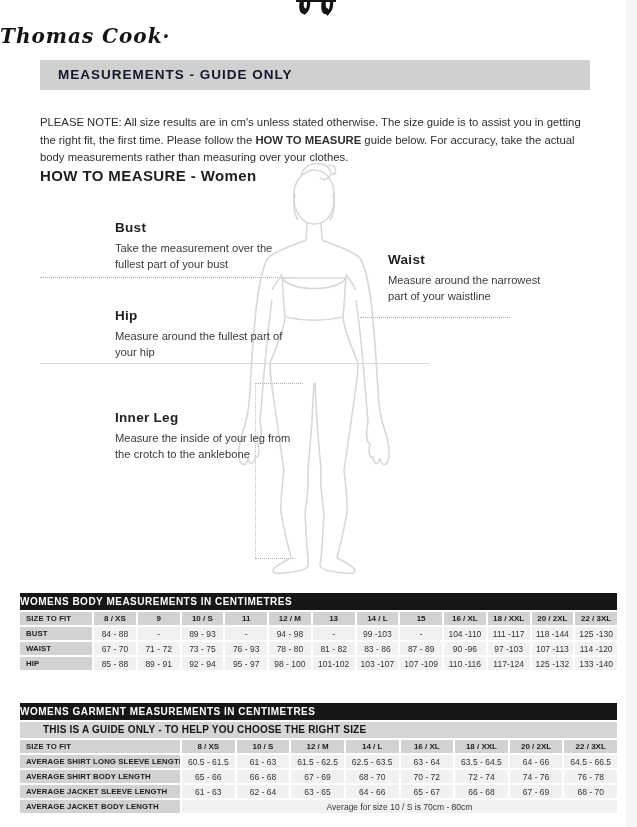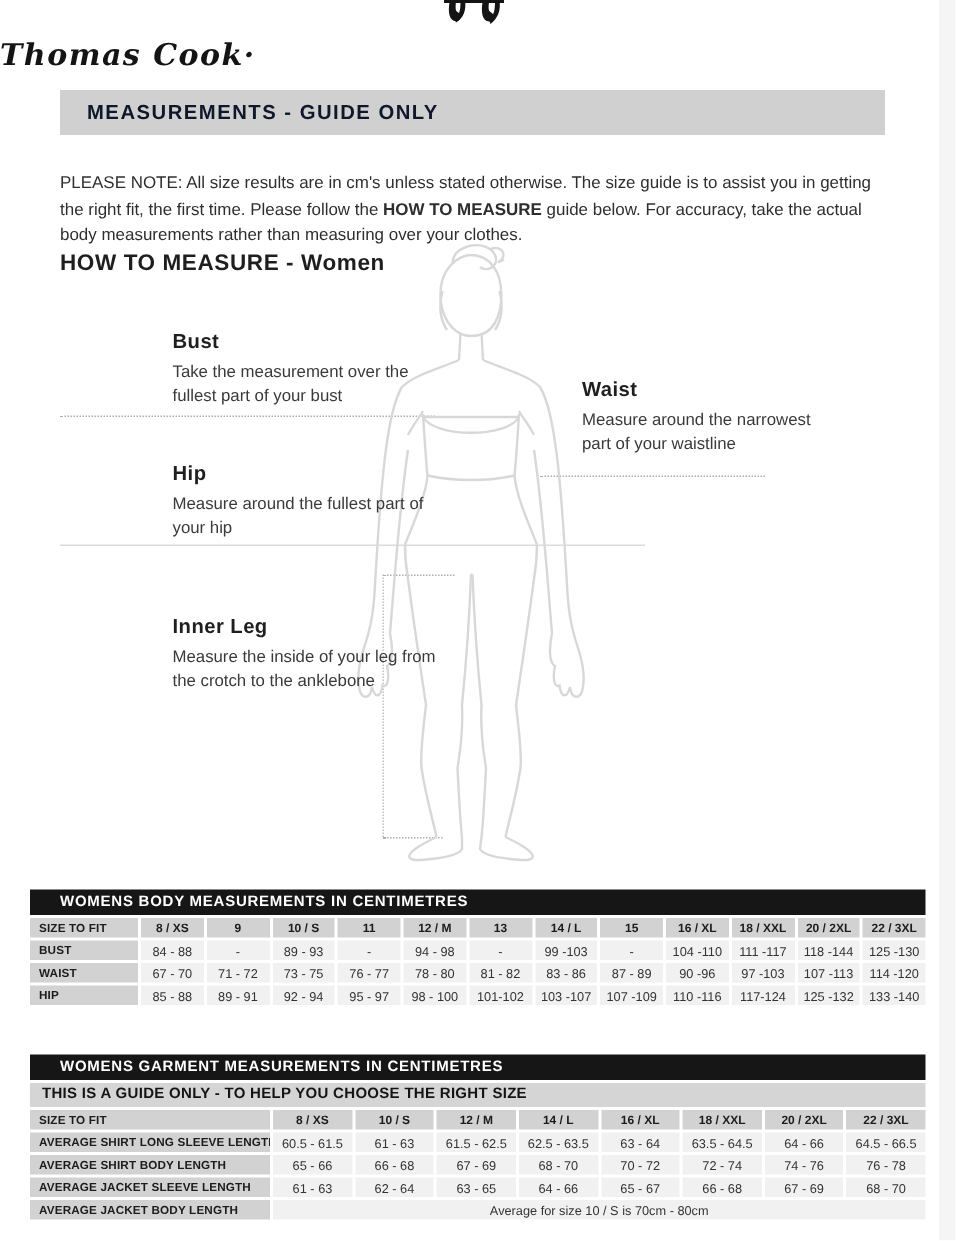--- a/index.html
+++ b/index.html
@@ -38,23 +38,23 @@
   .l-waist{left:360px;top:157px;width:150px;}
   .l-hip{left:40px;top:203px;width:390px;}
   .bracket-v{position:absolute;left:255px;top:223px;height:175px;width:0;border-left:1px dotted #c2c2c2;}
   .bracket-t{left:255px;top:223px;width:48px;}
   .bracket-b{left:255px;top:398px;width:40px;}
 
   
   .tblwrap{position:absolute;left:20px;width:597px;}
   .tw1{top:593px;} .tw2{top:703px;}
   .tbl-title{height:17px;line-height:17px;background:#161616;color:#ffffff;
-             font-size:10px;font-weight:bold;letter-spacing:.5px;padding-left:20px;}
+             font-size:10px;font-weight:bold;letter-spacing:.5px;padding-left:0;}
   .tbl-sub{height:16px;line-height:16px;background:#d5d5d5;color:#141414;margin-top:2px;
-           font-size:10px;font-weight:bold;letter-spacing:.2px;padding-left:8px;}
+           font-size:10px;font-weight:bold;letter-spacing:.2px;padding-left:23px;}
   table{border-collapse:separate;border-spacing:2px;table-layout:fixed;width:601px;margin-left:-2px;}
   th,td{height:13px;padding:0;font-size:8.5px;text-align:center;background:#f1f1f1;
         color:#333;overflow:hidden;white-space:nowrap;}
   th{background:#d2d2d2;font-weight:bold;font-size:8px;color:#1c1c1c;}
   td.lbl,th.lbl{background:#d2d2d2;text-align:left;padding-left:6px;font-weight:bold;
                 font-size:7.8px;color:#1c1c1c;letter-spacing:.1px;}
   .tw1 col.c1{width:72px;} .tw2 col.c1{width:160px;}
 </style>
 </head>
 <body>
@@ -173,21 +173,21 @@
         <td>104 -110</td>
         <td>111 -117</td>
         <td>118 -144</td>
         <td>125 -130</td>
       </tr>
       <tr>
         <td class="lbl">WAIST</td>
         <td>67 - 70</td>
         <td>71 - 72</td>
         <td>73 - 75</td>
-        <td>76 - 77</td>
+        <td>76 - 93</td>
         <td>78 - 80</td>
         <td>81 - 82</td>
         <td>83 - 86</td>
         <td>87 - 89</td>
         <td>90 -96</td>
         <td>97 -103</td>
         <td>107 -113</td>
         <td>114 -120</td>
       </tr>
       <tr>

